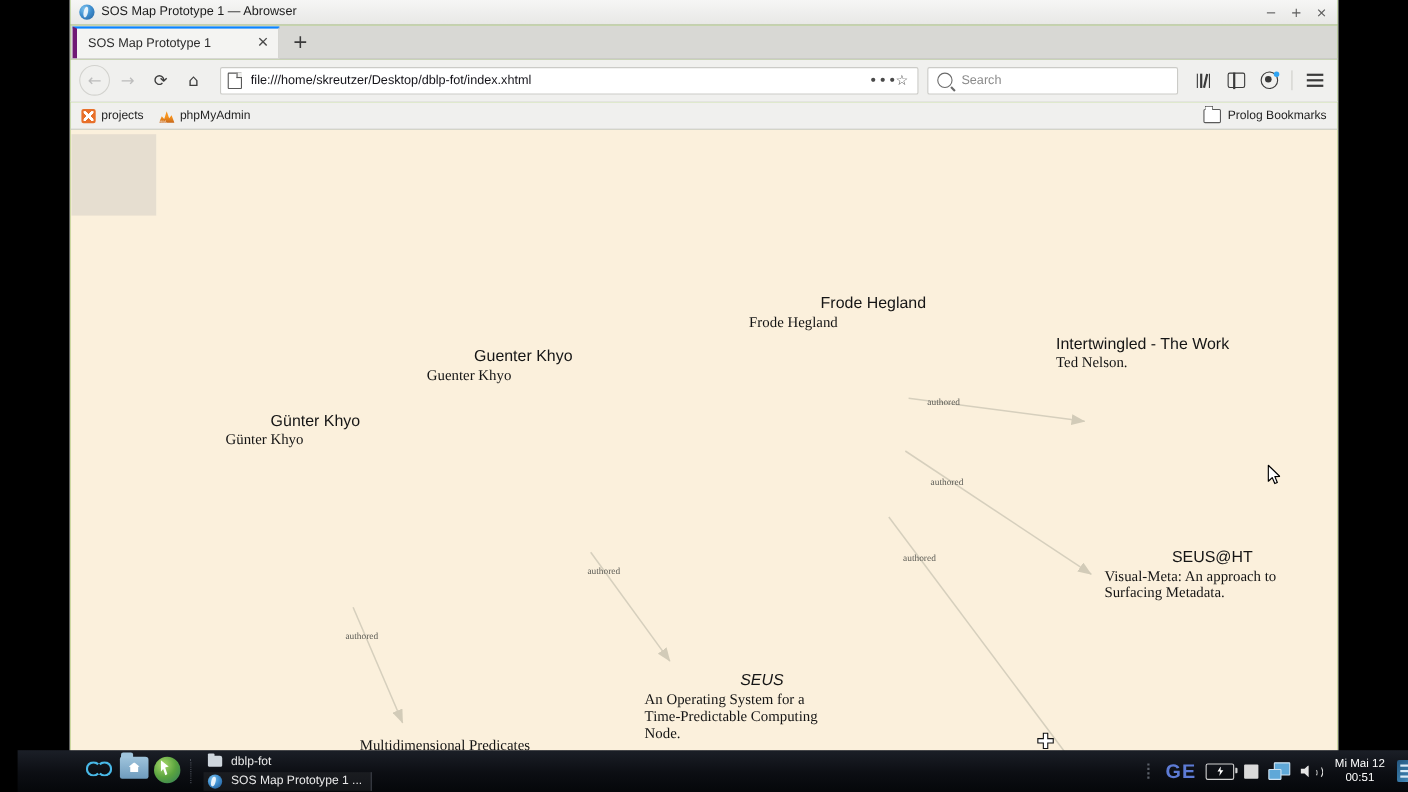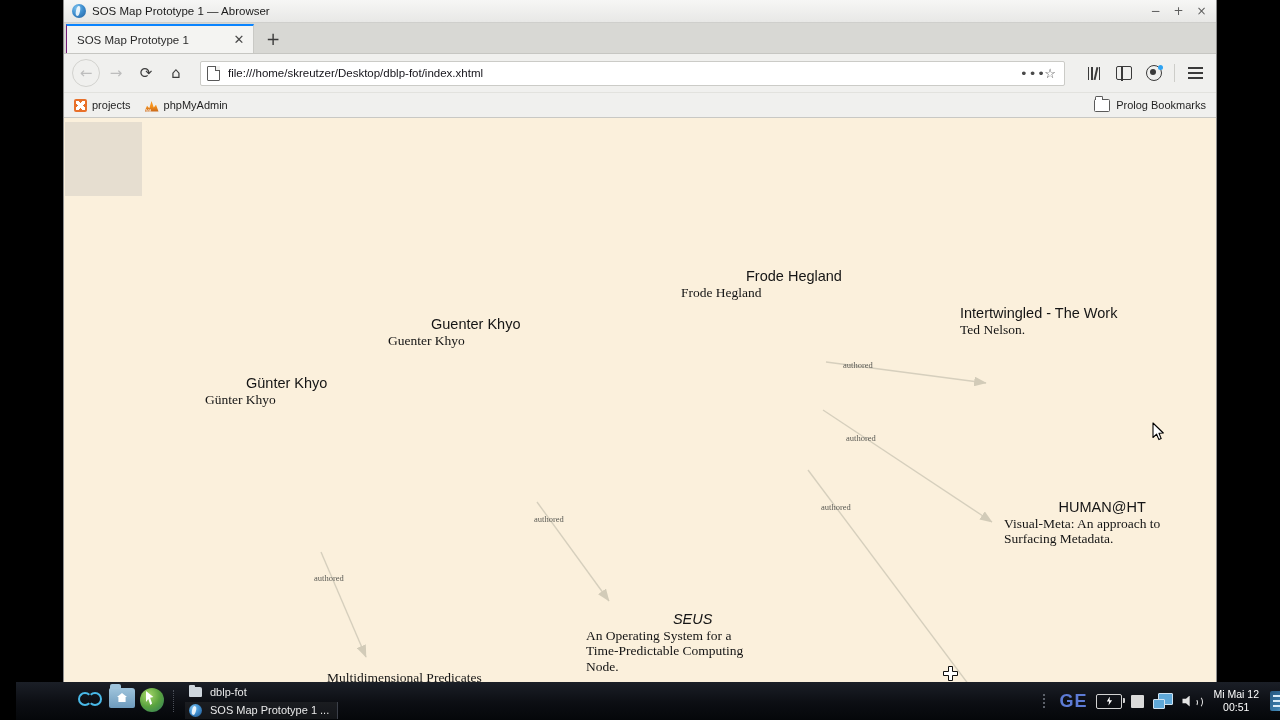--- a/index.html
+++ b/index.html
@@ -89,21 +89,21 @@
     padding-left: 2px;
     border-bottom: 1px solid #c6c6c2;
   }
   .tab {
     position: relative;
     height: 29px;
     min-width: 188px;
     max-width: 200px;
     background: #f4f4f2;
     border-top: 2px solid #0a84ff;
-    border-left: 1px solid #701a75;
+    border-left: 4px solid #701a75;
     border-right: 1px solid #c9c9c5;
     display: flex;
     align-items: center;
     padding: 0 6px 0 10px;
     box-sizing: border-box;
   }
   .tab-label {
     font-size: 11.5px;
     color: #2b2b2b;
     white-space: nowrap;
@@ -664,20 +664,24 @@
     <div id="navbar">
       <div class="nav-btn circled disabled">←</div>
       <div class="nav-btn disabled">→</div>
       <div class="nav-btn">⟳</div>
       <div class="nav-btn">⌂</div>
       <div id="urlbar">
         <div class="page-icon"></div>
         <div id="url-text">file:///home/skreutzer/Desktop/dblp-fot/index.xhtml</div>
         <div class="url-dots">•••</div>
         <div class="url-star">☆</div>
+      </div>
+      <div id="searchbar">
+        <div class="search-glass"></div>
+        <div id="search-text">Search</div>
       </div>
       <div class="toolbar-icons">
         <div class="ticon">
           <div class="lib-bars">
               <i></i>
               <i></i>
               <i></i>
               <i></i>
             </div>
         </div>
@@ -743,21 +747,21 @@
           </div>
           <div class="node" style="left: 141px; top: 257px;">
             <div class="node-title" style="margin-left: 41px;">Günter Khyo</div>
             <div class="node-body">Günter Khyo</div>
           </div>
           <div class="node" style="left: 896px; top: 187px;">
             <div class="node-title" style="margin-left: 0px;">Intertwingled - The Work</div>
             <div class="node-body">Ted Nelson.</div>
           </div>
           <div class="node" style="left: 940px; top: 381px;">
-            <div class="node-title" style="margin-left: 40px;">HUMAN@HT</div>
+            <div class="node-title" style="margin-left: 40px;">SEUS@HT</div>
             <div class="node-body">Visual-Meta: An approach to
 Surfacing Metadata.</div>
           </div>
           <div class="node" style="left: 522px; top: 493px;">
             <div class="node-title" style="margin-left: 56px; font-style: italic;">SEUS</div>
             <div class="node-body">An Operating System for a
 Time-Predictable Computing
 Node.</div>
           </div>
           <div class="node" style="left: 263px; top: 552px;">

